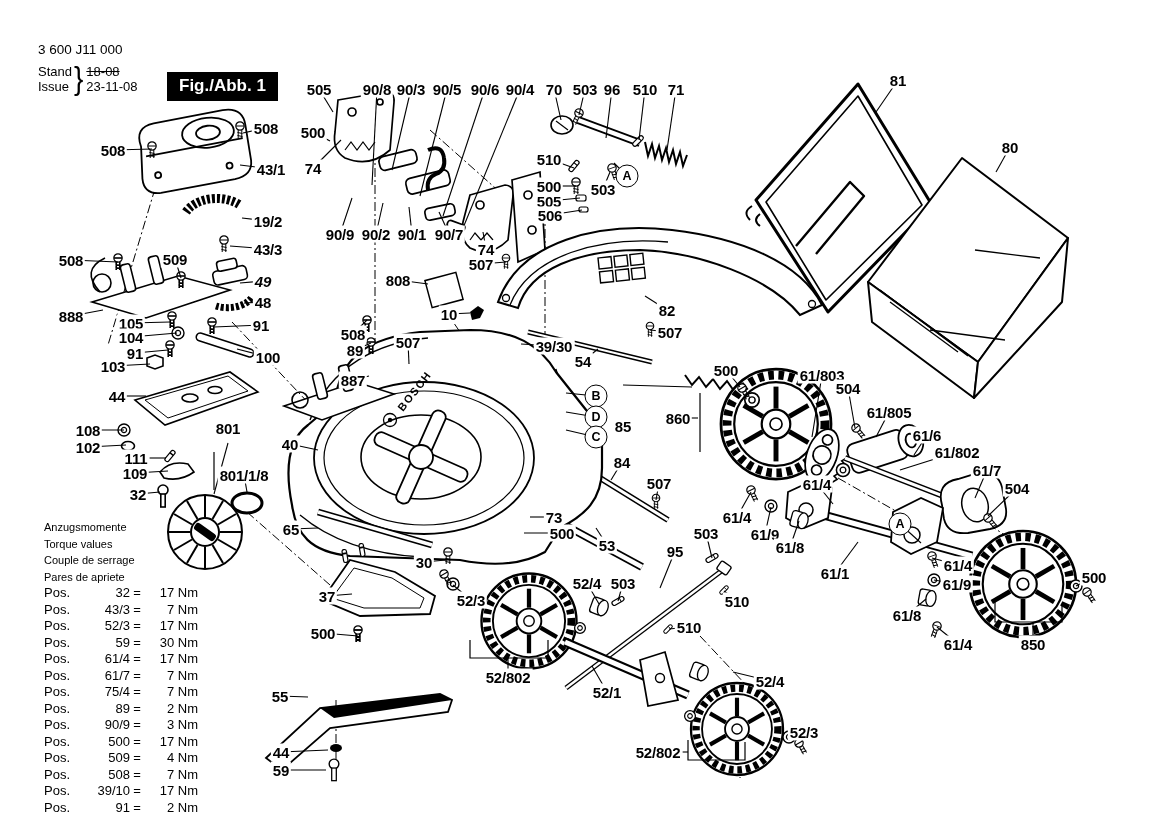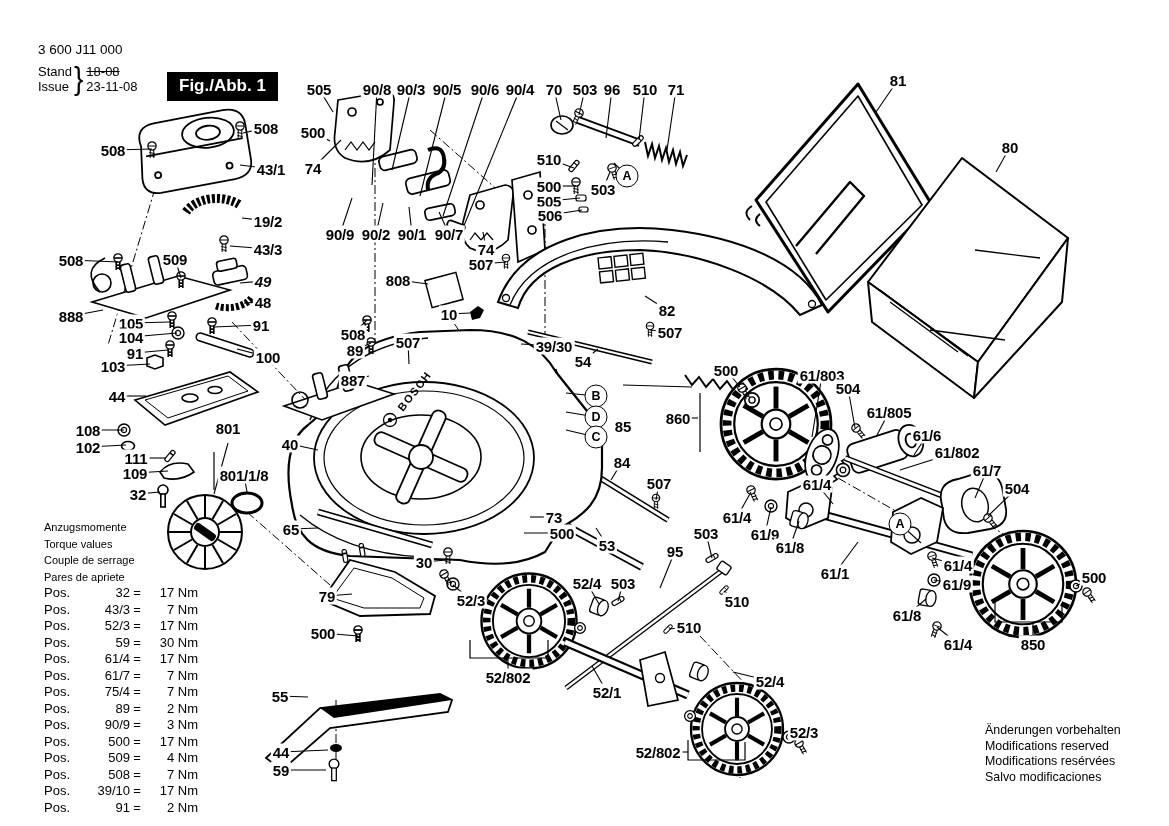--- a/index.html
+++ b/index.html
@@ -564,21 +564,21 @@
       <span class="plabel" style="left: 835px; top: 573px;">61/1</span>
       <span class="plabel" style="left: 706px; top: 533px;">503</span>
       <span class="plabel" style="left: 675px; top: 551px;">95</span>
       <span class="plabel" style="left: 958px; top: 565px;">61/4</span>
       <span class="plabel" style="left: 957px; top: 584px;">61/9</span>
       <span class="plabel" style="left: 907px; top: 615px;">61/8</span>
       <span class="plabel" style="left: 958px; top: 644px;">61/4</span>
       <span class="plabel" style="left: 1094px; top: 577px;">500</span>
       <span class="plabel" style="left: 1033px; top: 644px;">850</span>
       <span class="plabel" style="left: 424px; top: 562px;">30</span>
-      <span class="plabel" style="left: 327px; top: 596px;">79</span>
+      <span class="plabel" style="left: 327px; top: 596px;">37</span>
       <span class="plabel" style="left: 323px; top: 633px;">500</span>
       <span class="plabel" style="left: 471px; top: 600px;">52/3</span>
       <span class="plabel" style="left: 587px; top: 583px;">52/4</span>
       <span class="plabel" style="left: 623px; top: 583px;">503</span>
       <span class="plabel" style="left: 737px; top: 601px;">510</span>
       <span class="plabel" style="left: 689px; top: 627px;">510</span>
       <span class="plabel" style="left: 508px; top: 677px;">52/802</span>
       <span class="plabel" style="left: 607px; top: 692px;">52/1</span>
       <span class="plabel" style="left: 770px; top: 681px;">52/4</span>
       <span class="plabel" style="left: 804px; top: 732px;">52/3</span>
@@ -697,20 +697,14 @@
         </div>
         <div class="trow">
           <span class="t-pos">Pos.</span>
           <span class="t-part">91</span>
           <span class="t-eq">=</span>
           <span class="t-val">2 Nm</span>
         </div>
       </div>
   </div>
 
-  <div class="legal" id="legal-notes">
-      <div>Änderungen vorbehalten</div>
-      <div>Modifications reserved</div>
-      <div>Modifications resérvées</div>
-      <div>Salvo modificaciones</div>
-    </div>
 
 </div>
 
 </body></html>

